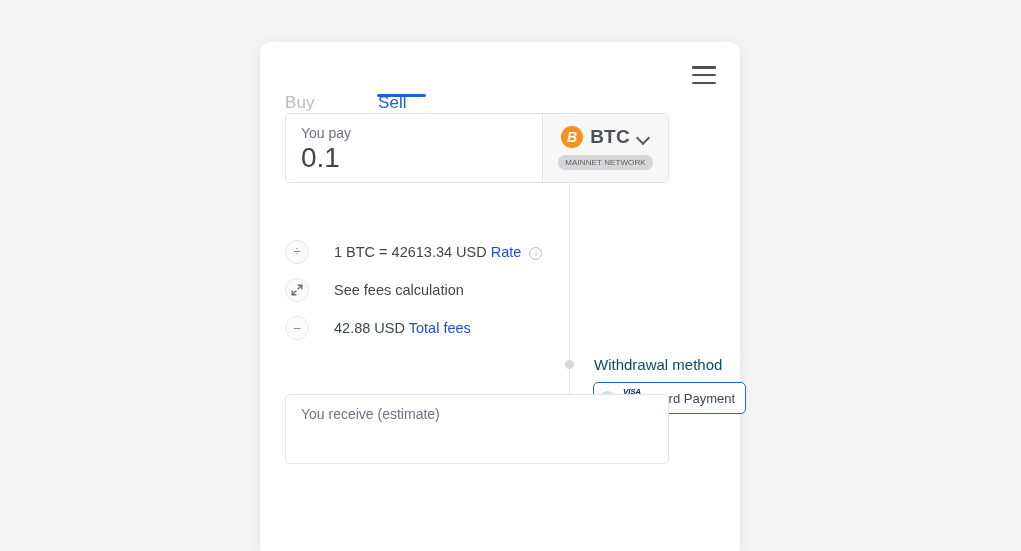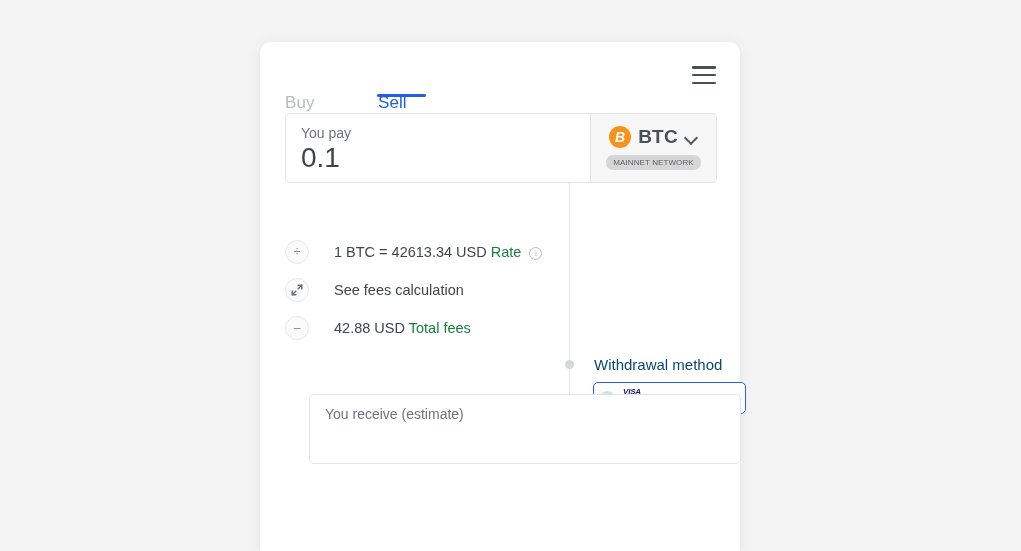--- a/index.html
+++ b/index.html
@@ -59,31 +59,31 @@
     background: #4a4f58;
     border-radius: 1px;
     margin-bottom: 5.2px;
   }
   #menu-button span:last-child { margin-bottom: 0; }
 
   
   .amount-box {
     position: absolute;
     left: 25px;
-    width: 432px;
+    width: 384px;
     height: 70px;
     border: 1px solid #e2e4e8;
     border-radius: 5px;
     background: #fff;
     display: flex;
     overflow: hidden;
     gap: 13px;
   }
   #pay-box     { top: 71px; }
-  #receive-box { top: 352px; margin-left: 24px; }
+  #receive-box { top: 352px; }
 
   .amount-left {
     flex: 1;
     padding: 11px 0 0 15px;
     min-width: 0;
   }
   .amount-label {
     font-size: 14px;
     color: #6d7280;
     line-height: 17px;
@@ -206,21 +206,21 @@
     line-height: 1;
   }
   .step-text {
     position: absolute;
     left: 49px;
     white-space: nowrap;
     font-size: 14.5px;
     color: #40454d;
     line-height: 24px;
   }
-  .muted { color: #15803d; }
+  .muted { color: #1d4ed8; }
 
   #row-rate  { top: 196px; }
   #row-fees  { top: 234px; }
   #row-total { top: 272px; }
 
   #info-icon {
     display: inline-block;
     width: 13px; height: 13px;
     border: 1px solid #b9bcc2;
     border-radius: 50%;

